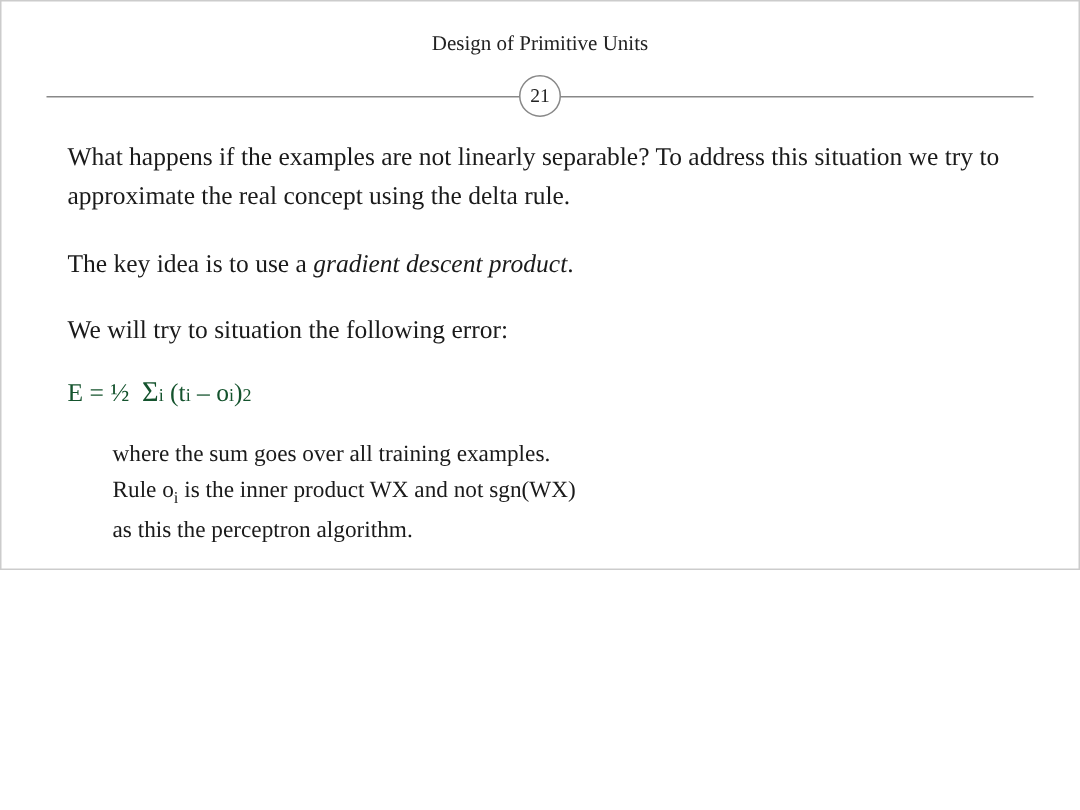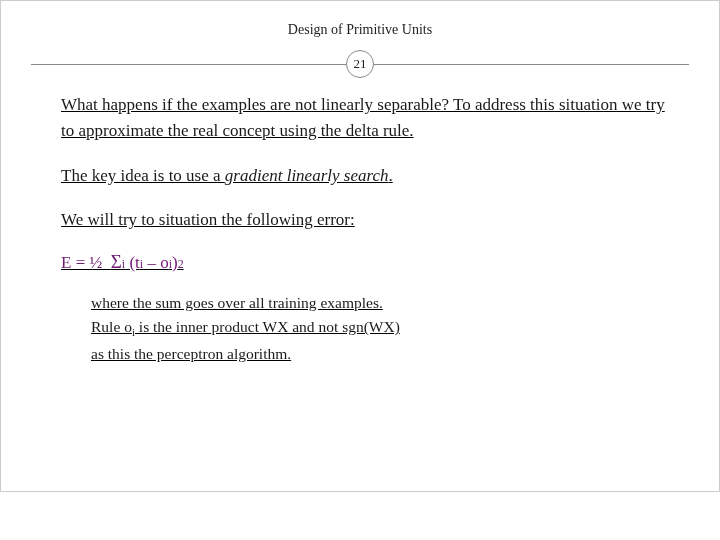--- a/index.html
+++ b/index.html
@@ -11,21 +11,21 @@
     body {
       width: 720px;
       height: 540px;
       background: #ffffff;
       font-family: 'Times New Roman', Times, serif;
       overflow: hidden;
     }
 
     .slide {
       width: 720px;
-      height: 492px;
+      height: 380px;
       background: #ffffff;
       border: 1px solid #cccccc;
       display: flex;
       flex-direction: column;
       align-items: stretch;
       position: relative;
     }
 
     .header {
       text-align: center;
@@ -61,42 +61,41 @@
       display: flex;
       align-items: center;
       justify-content: center;
       font-size: 13px;
       color: #222222;
       position: relative;
       z-index: 1;
     }
 
     .content {
-      padding: 8px 44px 16px 60px;
+      padding: 8px 44px 16px 44px;
       flex: 1;
       display: flex;
       flex-direction: column;
       gap: 0;
-      text-decoration: underline;
     }
 
     .paragraph {
       font-size: 17px;
       color: #1a1a1a;
       line-height: 1.55;
       margin-bottom: 18px;
     }
 
     .paragraph.italic-part em {
       font-style: italic;
     }
 
     .equation {
       font-size: 17px;
-      color: #701a75;
+      color: #14532d;
       margin-bottom: 18px;
       display: flex;
       align-items: baseline;
       gap: 0;
     }
 
     .eq-text {
       font-size: 17px;
     }
 
@@ -140,21 +139,21 @@
     <div class="page-badge">21</div>
   </div>
 
   <div class="content">
 
     <div class="paragraph">
       <span>What happens if the examples are not linearly separable? To address this situation we try to approximate the real concept using the delta rule.</span>
     </div>
 
     <div class="paragraph italic-part">
-      <span>The key idea is to use a </span><em>gradient linearly search</em><span>.</span>
+      <span>The key idea is to use a </span><em>gradient descent product</em><span>.</span>
     </div>
 
     <div class="paragraph">
       <span>We will try to situation the following error:</span>
     </div>
 
     <div class="equation">
       <span class="eq-text">E = ½&nbsp;&nbsp;</span>
       <span class="eq-sigma">Σ</span>
       <span class="subscript">i</span>

